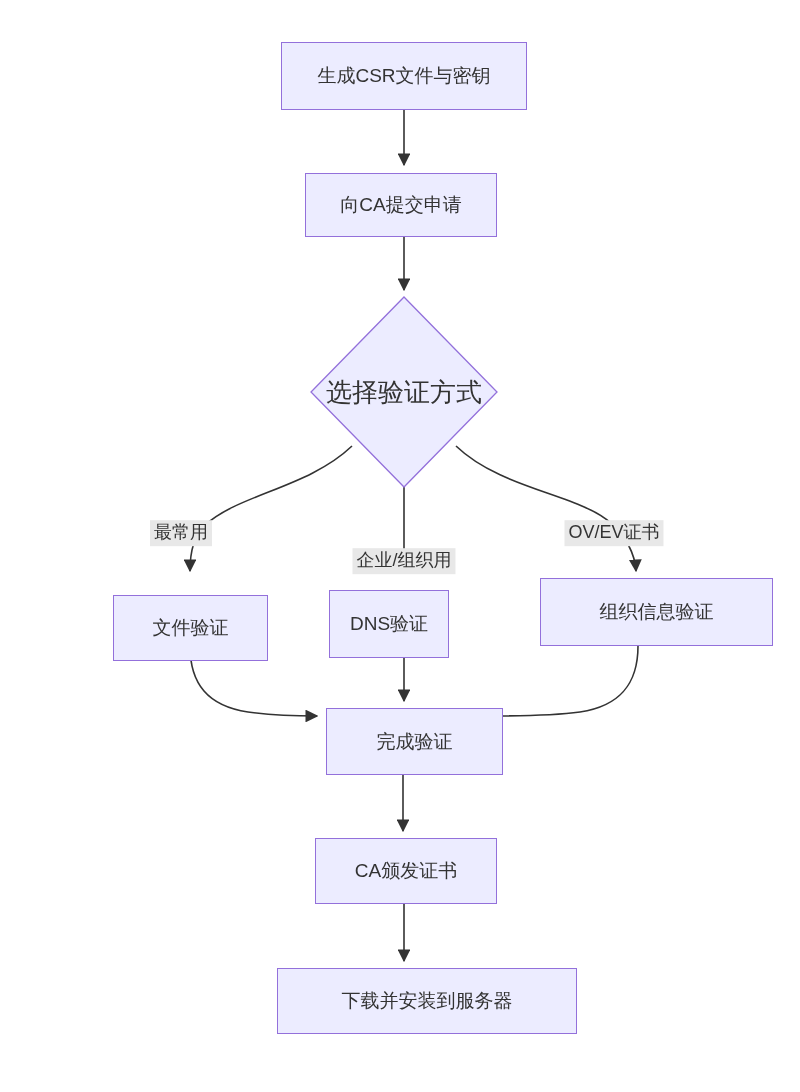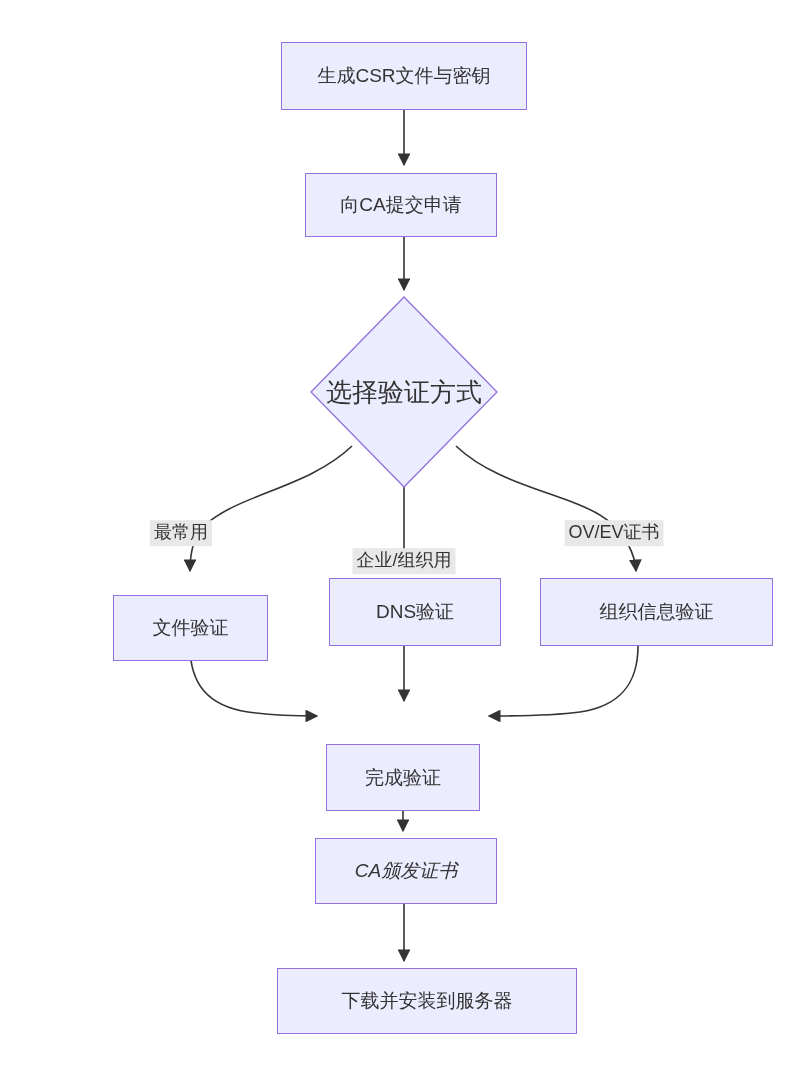--- a/index.html
+++ b/index.html
@@ -57,24 +57,24 @@
     color: #333333;
     font-size: 18px;
     line-height: 1.2;
     padding: 2px 4px;
     white-space: nowrap;
   }
   
   .pos-csr     { left:281px; top:42px;  width:246px; height:68px; }
   .pos-submit  { left:305px; top:173px; width:192px; height:64px; }
   .pos-file    { left:113px; top:579px; width:155px; height:66px;margin-top:16px; }
-  .pos-dns     { left:329px; top:578px; width:172px; height:68px; }
+  .pos-dns     { left:329px; top:590px; width:120px; height:68px; }
   .pos-org     { left:540px; top:578px; width:233px; height:68px; }
-  .pos-done    { left:326px; top:744px; width:154px; height:67px; }
-  .pos-issue   { left:315px; top:838px; width:182px; height:66px;font-style:italic; }
+  .pos-done    { left:326px; top:708px; width:177px; height:67px; }
+  .pos-issue   { left:315px; top:838px; width:182px; height:66px; }
   .pos-install { left:277px; top:968px; width:300px; height:66px; }
   .pos-decision-label { left:404px; top:392px; }
   .pos-label-most     { left:181px; top:533px; }
   .pos-label-ent      { left:404px; top:533px;margin-top:28px; }
   .pos-label-ovev     { left:614px; top:533px; }
 </style>
 </head>
 <body>
 
 <div class="canvas">

